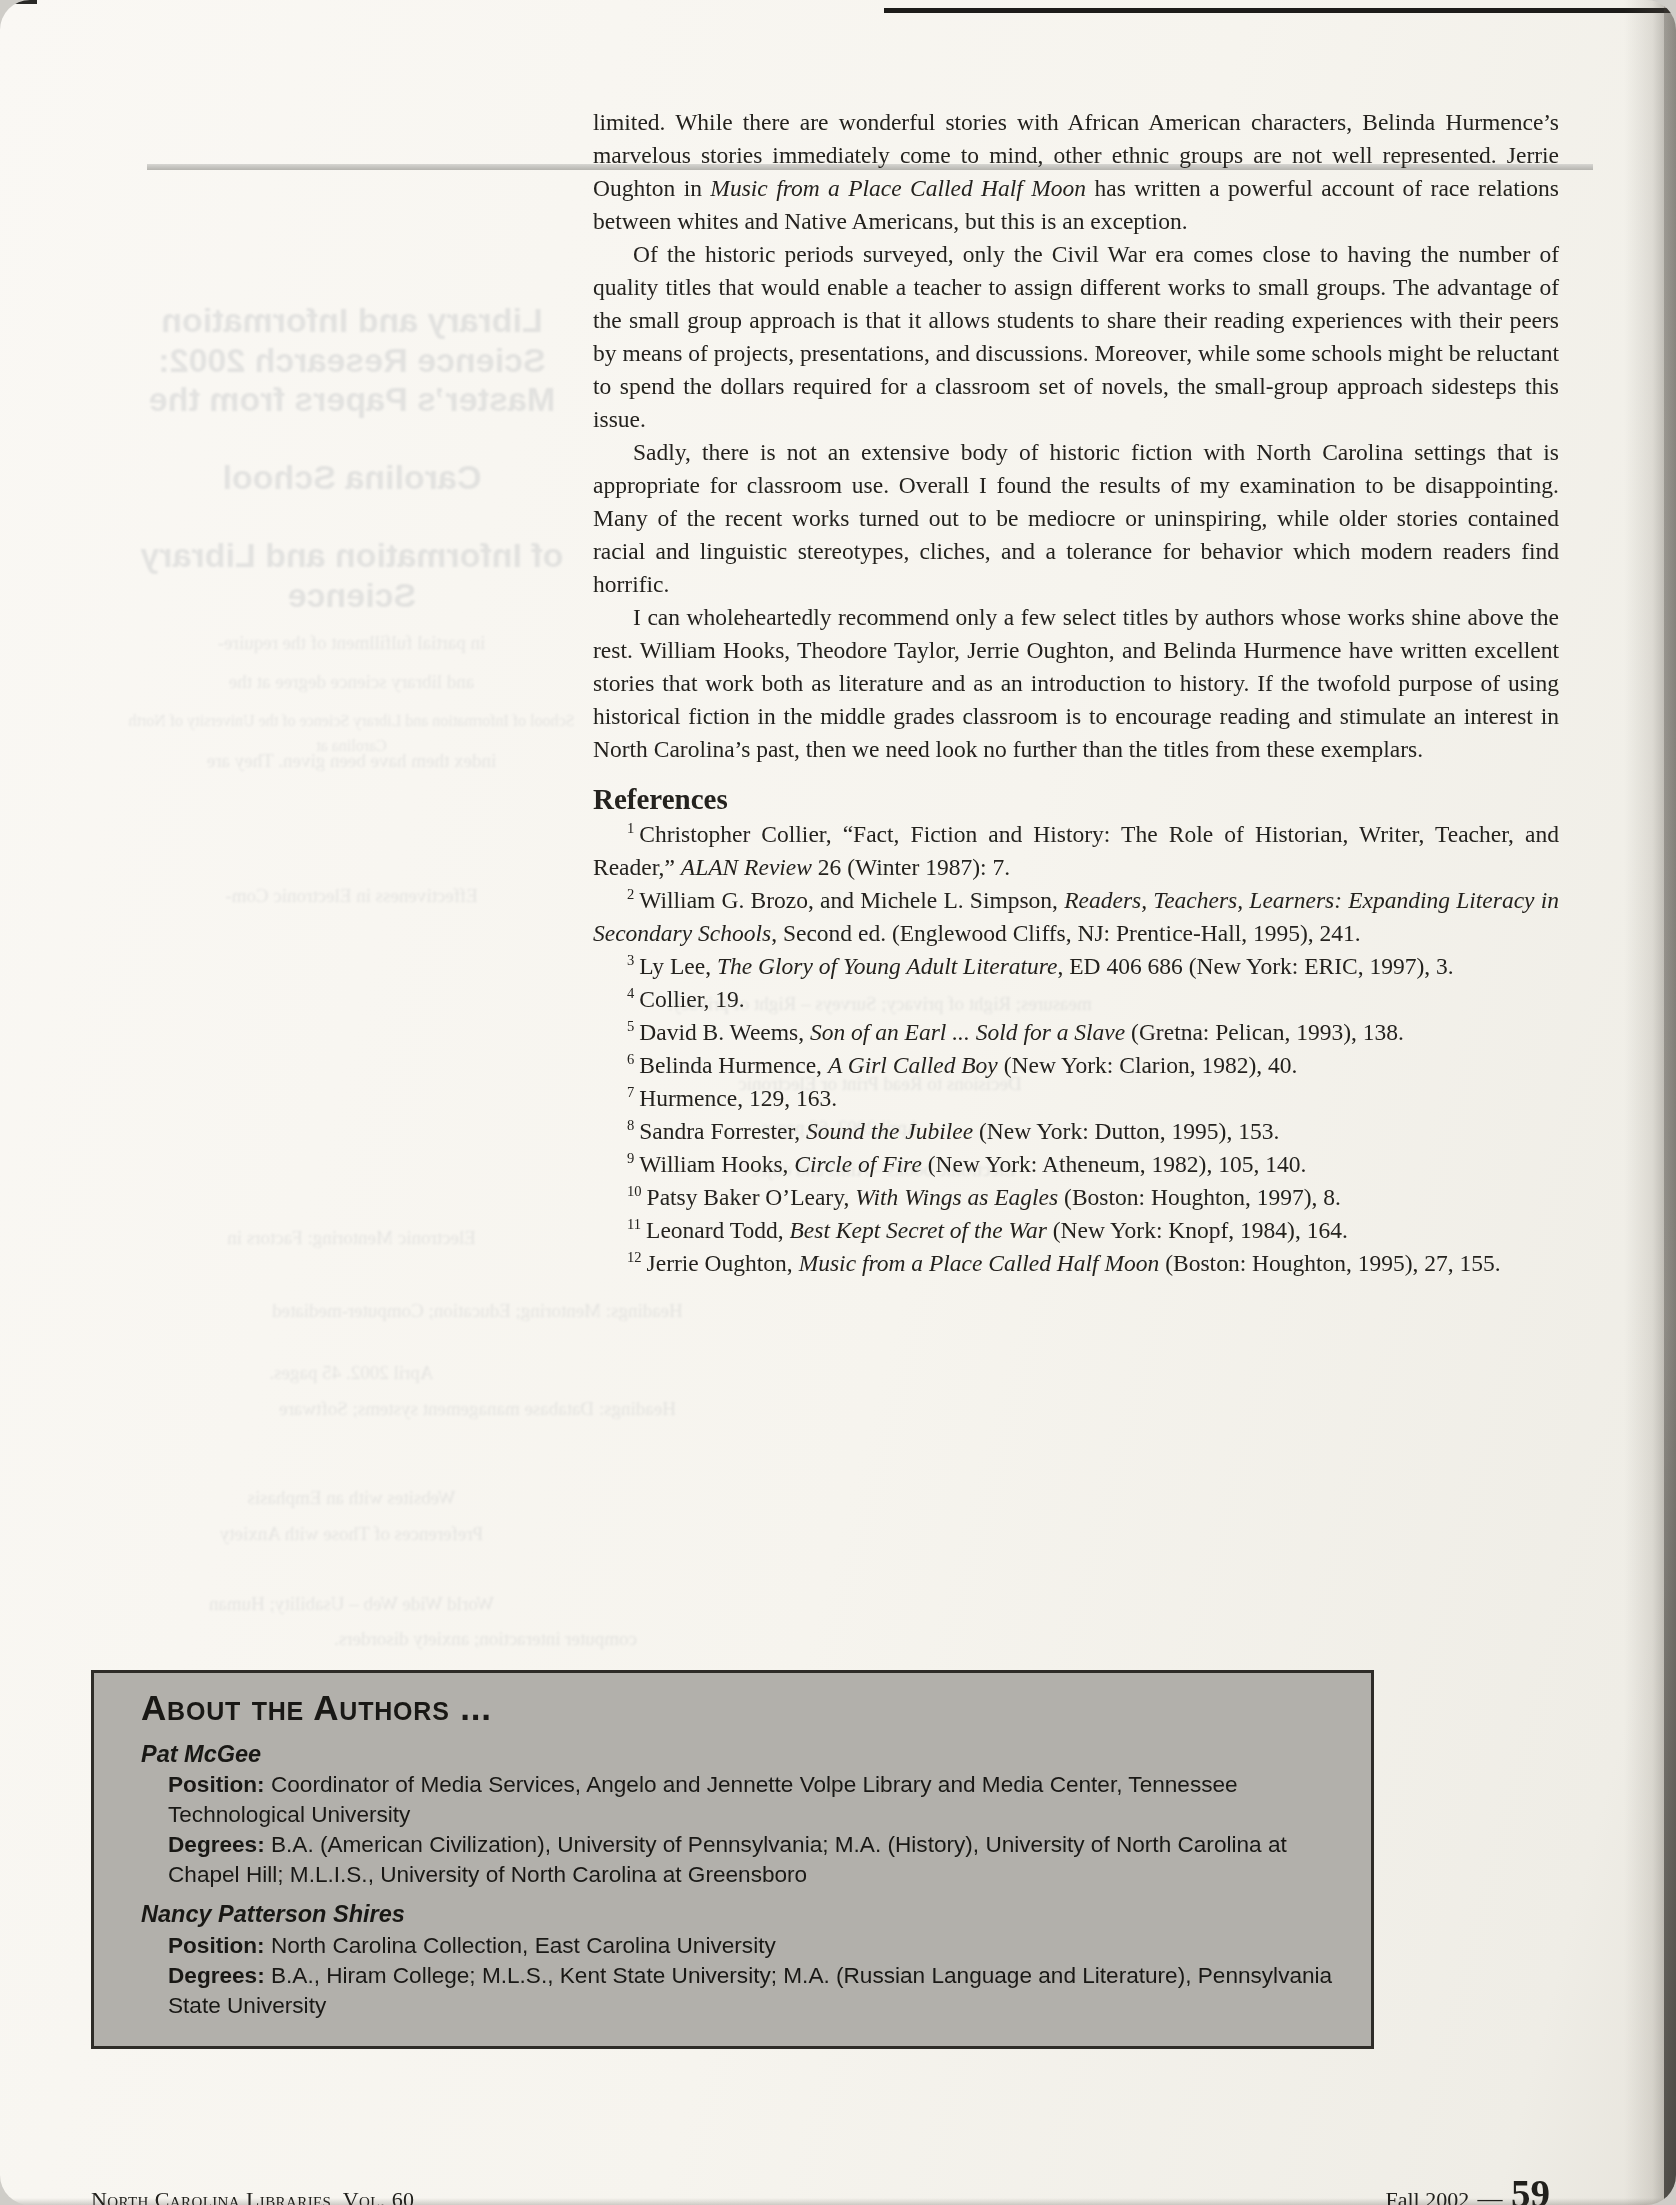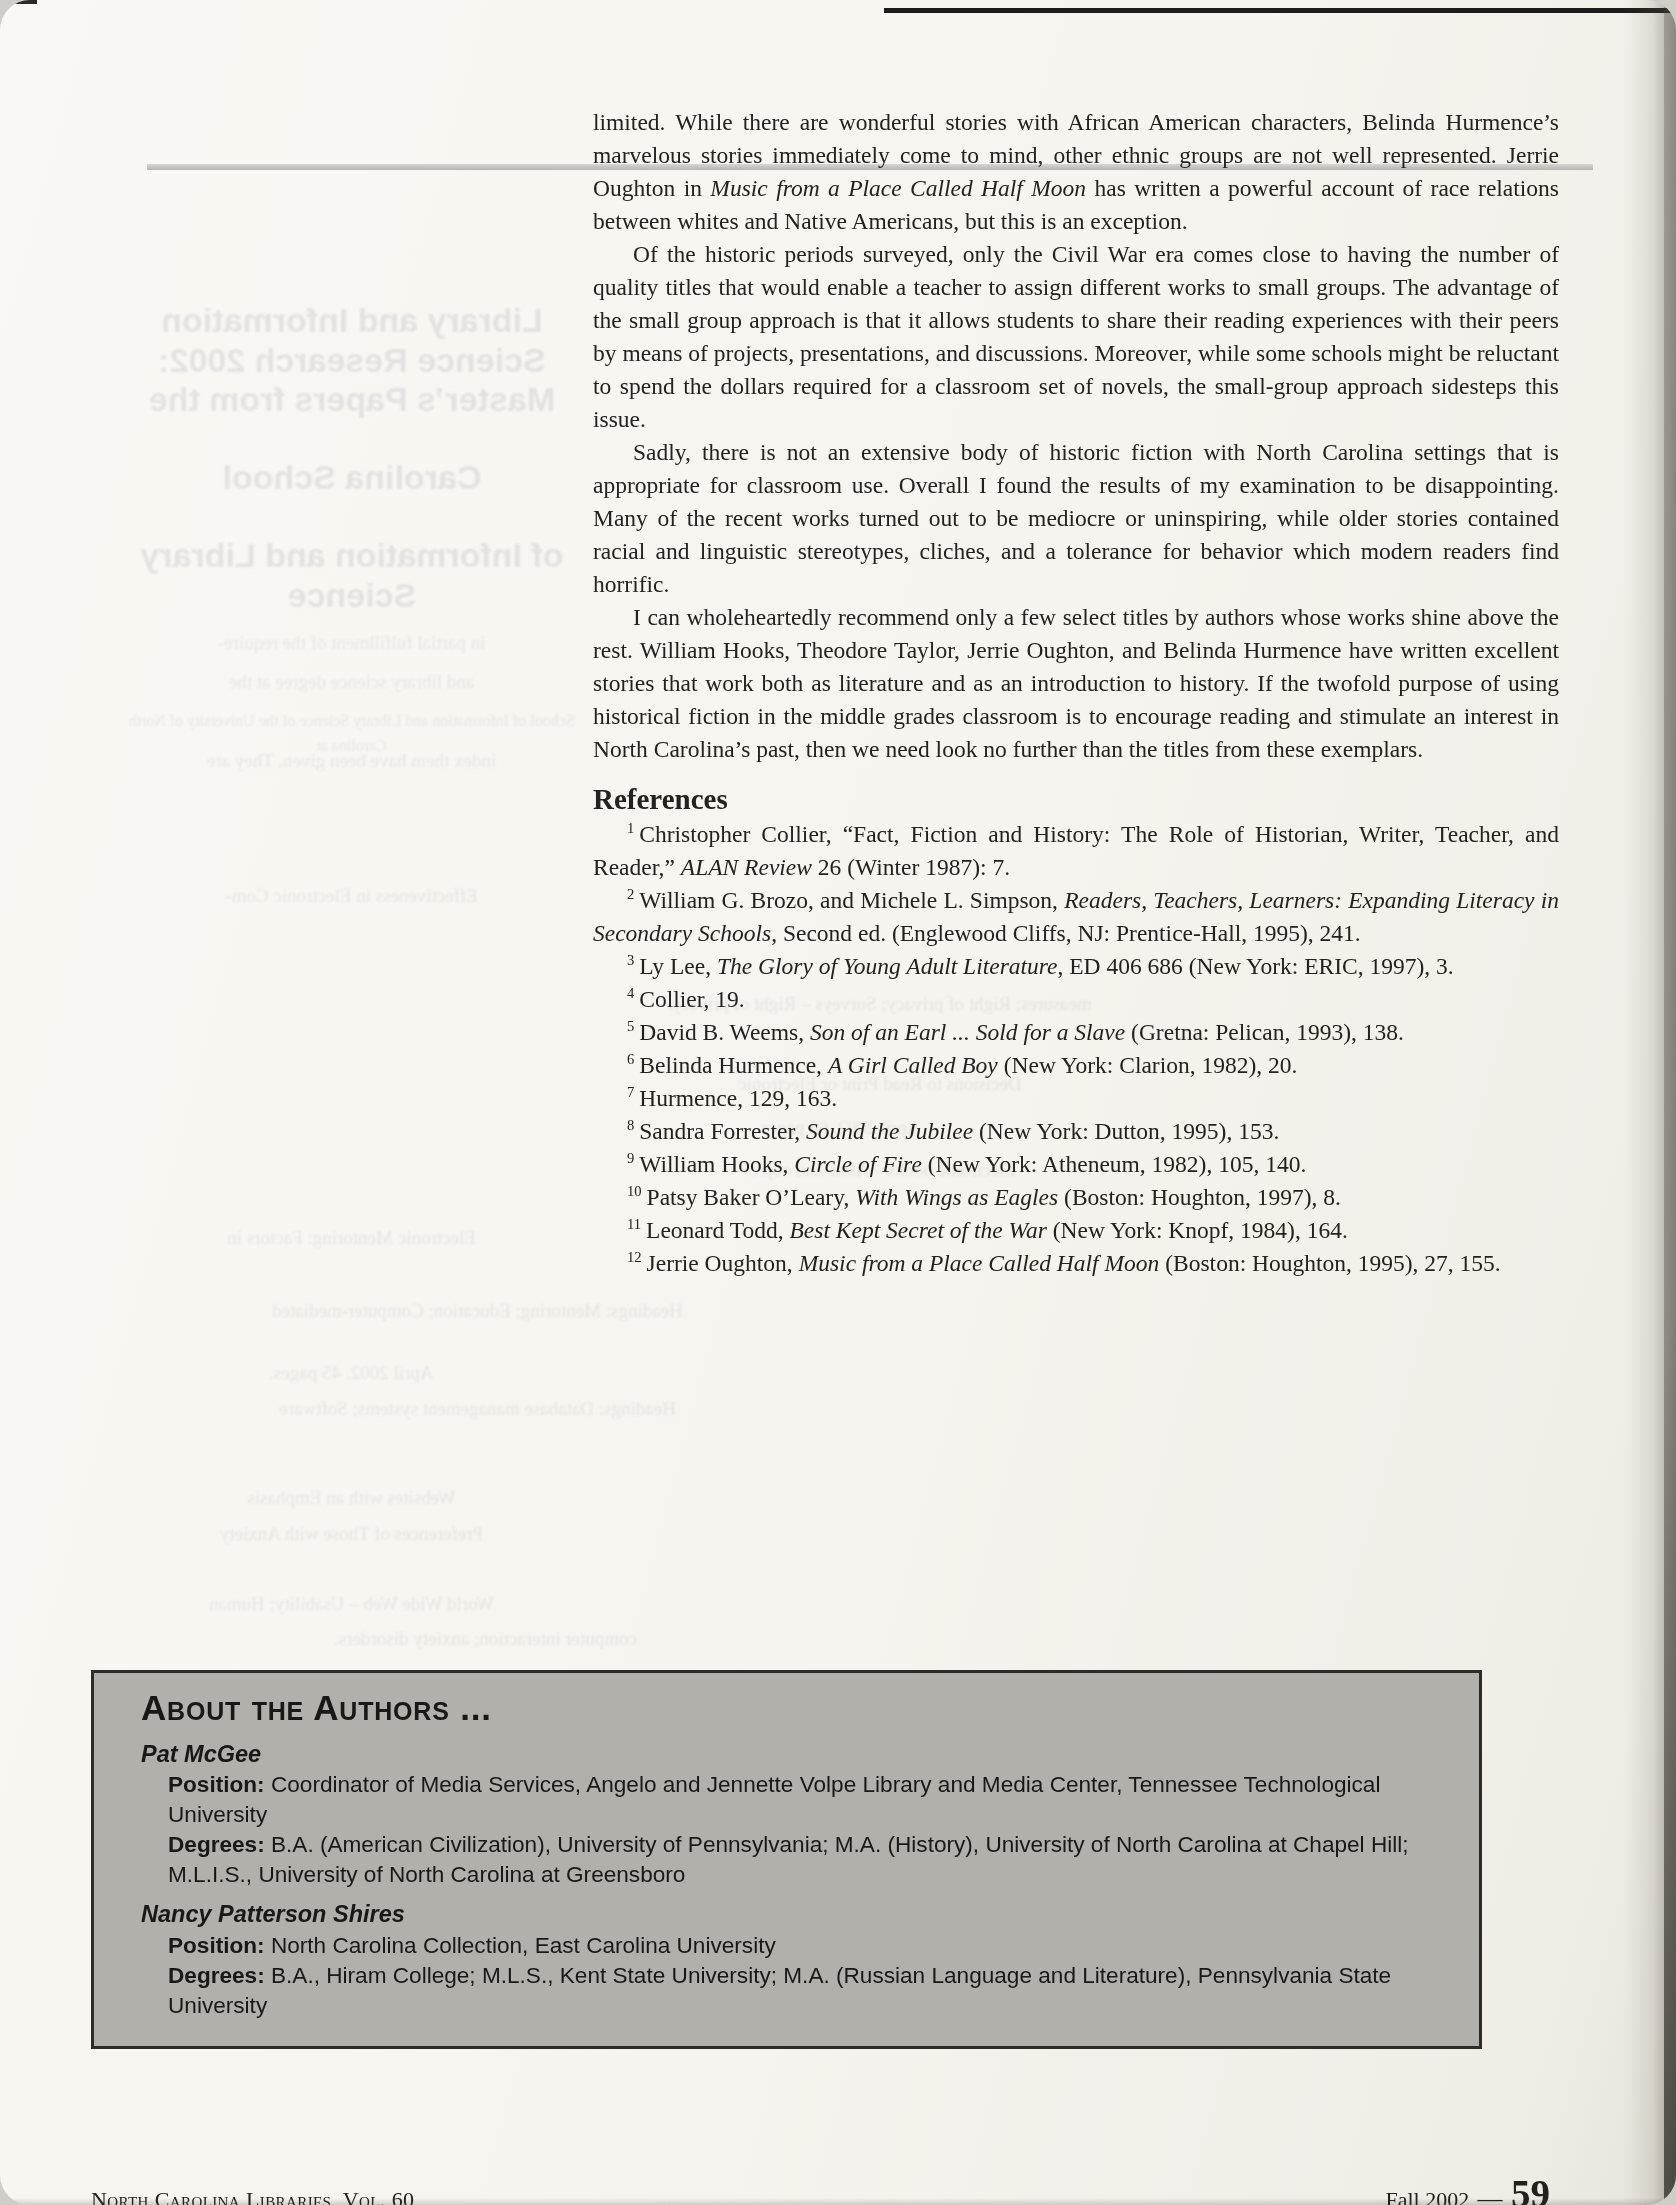--- a/index.html
+++ b/index.html
@@ -54,21 +54,21 @@
   .body-col { position:absolute; left:593px; top:106px; width:966px;
     font-size:23.5px; line-height:33px; text-align:justify; }
   .para { margin:0; text-indent:40px; }
   .para.no-indent { text-indent:0; }
   .refs-heading { margin:17px 0 1.7px 0; font-size:29px; line-height:33px; font-weight:bold; }
   .refs { }
   .ref { margin:0; text-indent:34px; }
   .ref sup { font-size:0.62em; line-height:0; vertical-align:super; margin-right:5px; }
 
   
-  .about-box { position:absolute; left:91px; top:1670px; width:1391px; box-sizing:border-box;
+  .about-box { position:absolute; left:91px; top:1670px; width:1283px; box-sizing:border-box;
     background:#b2b0ab; border:3.4px solid #2e2c28; padding:13.4px 30px 25px 47px;
     font-family:"Liberation Sans", sans-serif; color:#191815; }
   .about-heading { font-variant:small-caps; font-weight:bold; font-size:35px; line-height:44px;
     letter-spacing:0.8px; margin:0 0 6.7px 0; }
   .author { margin-top:8.4px; }
   .author-name { font-weight:bold; font-style:italic; font-size:23.5px; line-height:30px; margin-bottom:1.7px; }
   .author-line { font-size:22.6px; line-height:30px; padding-left:27px; }
   .author-line b { font-weight:bold; }
 
   
@@ -118,21 +118,21 @@
     <p class="para">I can wholeheartedly recommend only a few select titles by authors whose works shine above the rest. William Hooks, Theodore Taylor, Jerrie Oughton, and Belinda Hurmence have written excellent stories that work both as literature and as an introduction to history. If the twofold purpose of using historical fiction in the middle grades classroom is to encourage reading and stimulate an interest in North Carolina’s past, then we need look no further than the titles from these exemplars.</p>
 
     <h3 class="refs-heading">References</h3>
 
     <div class="refs">
       <p class="ref"><sup>1</sup><span>Christopher Collier, “Fact, Fiction and History: The Role of Historian, Writer, Teacher, and Reader,” </span><i>ALAN Review</i><span> 26 (Winter 1987): 7.</span></p>
       <p class="ref"><sup>2</sup><span>William G. Brozo, and Michele L. Simpson, </span><i>Readers, Teachers, Learners: Expanding Literacy in Secondary Schools</i><span>, Second ed. (Englewood Cliffs, NJ: Prentice-Hall, 1995), 241.</span></p>
       <p class="ref"><sup>3</sup><span>Ly Lee, </span><i>The Glory of Young Adult Literature</i><span>, ED 406 686 (New York: ERIC, 1997), 3.</span></p>
       <p class="ref"><sup>4</sup><span>Collier, 19.</span><i></i><span></span></p>
       <p class="ref"><sup>5</sup><span>David B. Weems, </span><i>Son of an Earl ... Sold for a Slave</i><span> (Gretna: Pelican, 1993), 138.</span></p>
-      <p class="ref"><sup>6</sup><span>Belinda Hurmence, </span><i>A Girl Called Boy</i><span> (New York: Clarion, 1982), 20.</span></p>
+      <p class="ref"><sup>6</sup><span>Belinda Hurmence, </span><i>A Girl Called Boy</i><span> (New York: Clarion, 1982), 40.</span></p>
       <p class="ref"><sup>7</sup><span>Hurmence, 129, 163.</span><i></i><span></span></p>
       <p class="ref"><sup>8</sup><span>Sandra Forrester, </span><i>Sound the Jubilee</i><span> (New York: Dutton, 1995), 153.</span></p>
       <p class="ref"><sup>9</sup><span>William Hooks, </span><i>Circle of Fire</i><span> (New York: Atheneum, 1982), 105, 140.</span></p>
       <p class="ref"><sup>10</sup><span>Patsy Baker O’Leary, </span><i>With Wings as Eagles</i><span> (Boston: Houghton, 1997), 8.</span></p>
       <p class="ref"><sup>11</sup><span>Leonard Todd, </span><i>Best Kept Secret of the War</i><span> (New York: Knopf, 1984), 164.</span></p>
       <p class="ref"><sup>12</sup><span>Jerrie Oughton, </span><i>Music from a Place Called Half Moon</i><span> (Boston: Houghton, 1995), 27, 155.</span></p>
     </div>
   </div>
 
   <div class="about-box">

